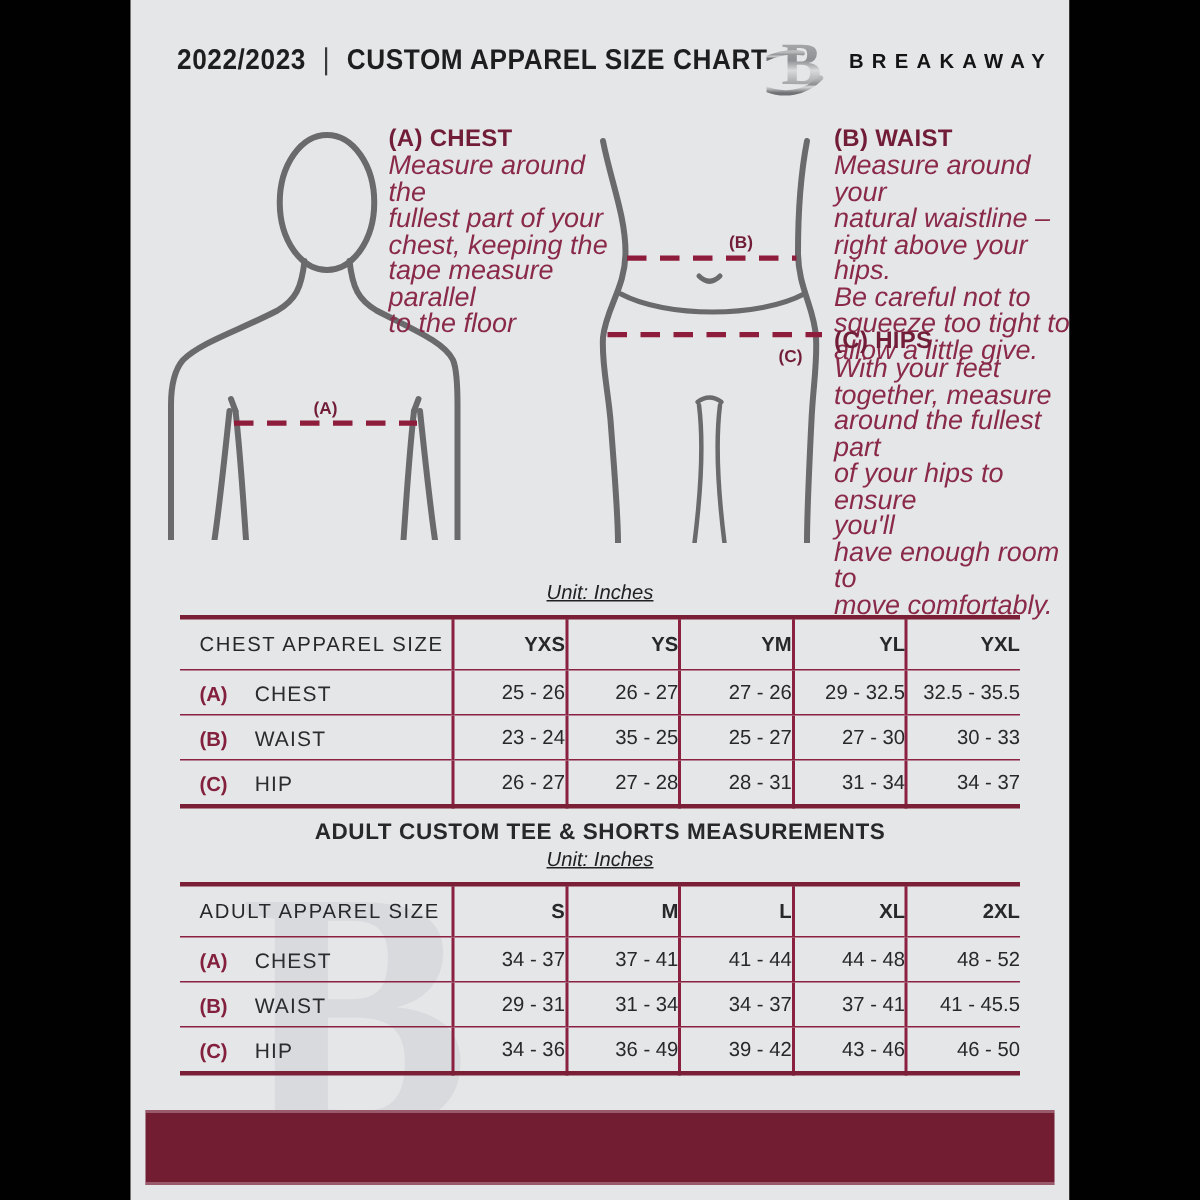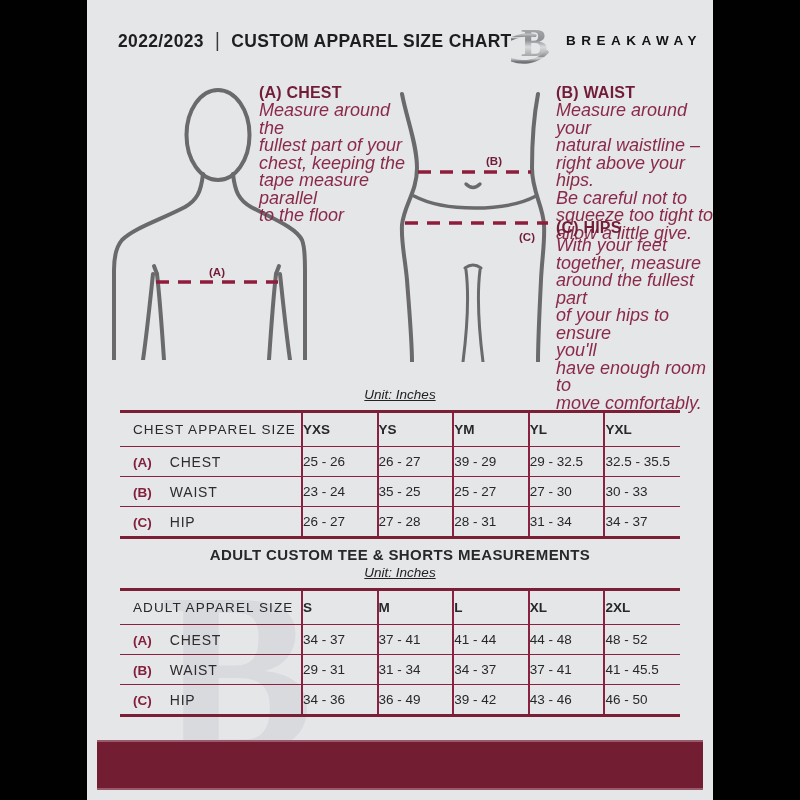--- a/index.html
+++ b/index.html
@@ -37,21 +37,21 @@
   .fig-left{left:108px;top:76px;}
   .fig-right{left:394px;top:88px;}
 
   
   .tbl-title{position:absolute;left:120px;width:560px;z-index:2;text-align:center;
              font-weight:bold;font-size:15px;letter-spacing:.4px;color:#28282b;}
   .tbl-unit{position:absolute;left:120px;width:560px;z-index:2;text-align:center;
             font-style:italic;font-size:13.5px;color:#222;text-decoration:underline;}
   .size-table{position:absolute;left:120px;width:560px;z-index:2;border-collapse:collapse;
               table-layout:fixed;border-top:3px solid #7a1f36;border-bottom:3px solid #7a1f36;}
-  .size-table td{padding:0;text-align:left;height:29px;font-size:13.5px;color:#28282b;}
+  .size-table td{padding:0;text-align:right;height:29px;font-size:13.5px;color:#28282b;}
   .size-table td + td{border-left:2px solid #8a2140;}
   .size-table tr + tr td{border-top:1.5px solid #8a2140;}
   .size-table tr.hdr td{height:33px;}
   .size-table td.left{text-align:left;padding-left:13px;}
   .sz-hdr-label{font-size:13.5px;letter-spacing:1.1px;color:#46464a;}
   .sz-hdr{font-weight:bold;font-size:14px;color:#1f1f22;}
   .row-label .pfx{font-weight:bold;color:#82203d;}
   .row-label .lbl{margin-left:18px;letter-spacing:.8px;color:#2c2c2f;font-size:14px;}
 
   .footer-bar{position:absolute;left:97px;top:740px;width:606px;height:50px;z-index:3;
@@ -167,21 +167,21 @@
       <td class="sz-hdr">YM</td>
       <td class="sz-hdr">YL</td>
       <td class="sz-hdr">YXL</td>
     </tr>
     <tr>
       <td class="left row-label">
         <span class="pfx">(A)</span><span class="lbl">CHEST</span>
       </td>
       <td>25 - 26</td>
       <td>26 - 27</td>
-      <td>39 - 29</td>
+      <td>27 - 26</td>
       <td>29 - 32.5</td>
       <td>32.5 - 35.5</td>
     </tr>
     <tr>
       <td class="left row-label">
         <span class="pfx">(B)</span><span class="lbl">WAIST</span>
       </td>
       <td>23 - 24</td>
       <td>35 - 25</td>
       <td>25 - 27</td>

